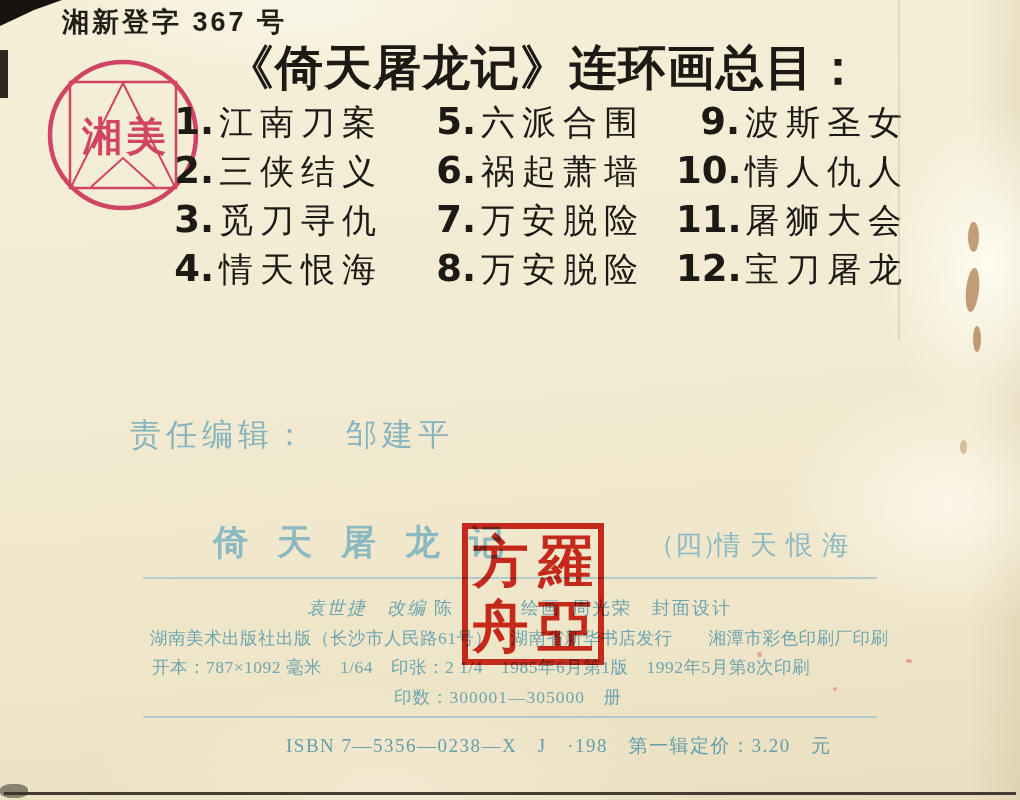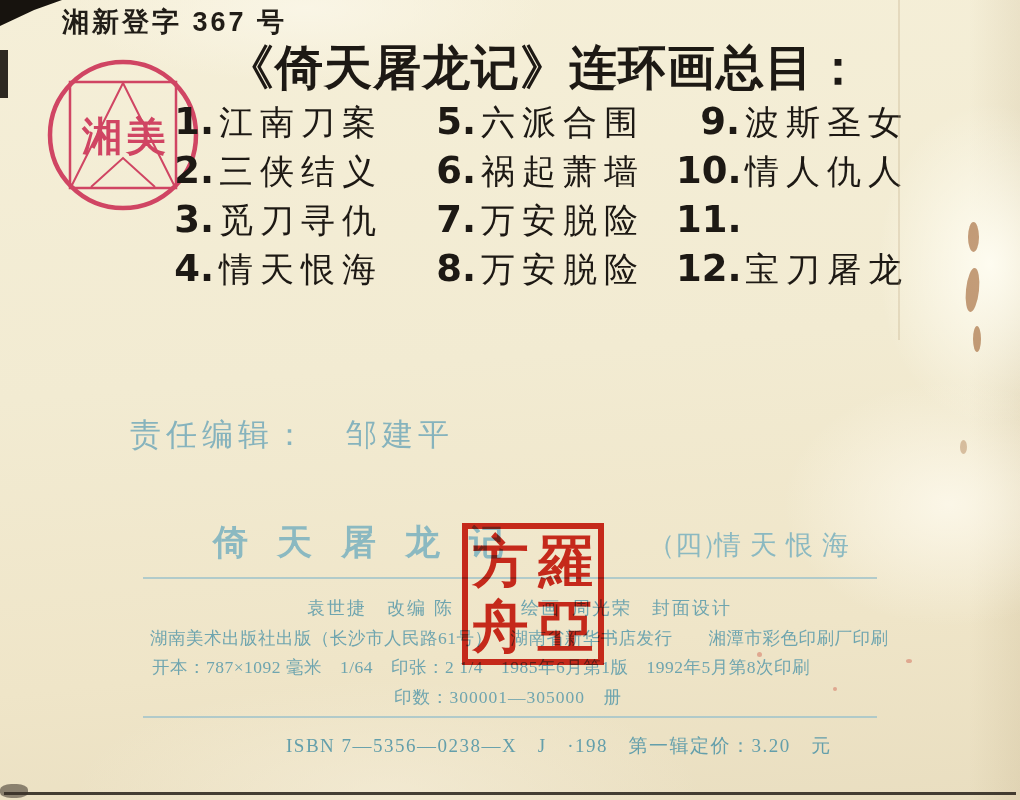--- a/index.html
+++ b/index.html
@@ -29,21 +29,21 @@
   .logo text{font-family:"Liberation Serif",serif;font-weight:700;}
   
   .teal{font-family:"Liberation Serif",serif;color:#6fa5af;}
   .editor{left:130px;top:414px;font-size:31px;letter-spacing:5px;color:#86b3bd;}
   .series-title{left:213px;top:519px;font-size:35px;font-weight:600;letter-spacing:29px;color:#8bb9c1;}
   .vol-label{left:648px;top:527px;font-size:27px;color:#8bb9c1;}
   .vol-title{left:714px;top:527px;font-size:27px;letter-spacing:9px;color:#8bb9c1;}
   .rule{position:absolute;left:143px;width:734px;height:2px;background:#a6c6ca;opacity:.85;}
   .rule1{top:577px;} .rule2{top:716px;}
   .cred{top:596px;font-size:18px;letter-spacing:2px;}
-  .cred.a{left:307px;} .cred.b{left:434px;} .cred.c{left:521px;text-align:center;} .cred.d{left:572px;}
+  .cred.a{left:307px;font-style:italic;} .cred.b{left:434px;} .cred.c{left:521px;text-align:center;} .cred.d{left:572px;}
   .publine{left:150px;top:626px;font-size:17.5px;letter-spacing:.5px;}
   .fmtline{left:152px;top:655px;font-size:17.5px;letter-spacing:.5px;}
   .runline{left:394px;top:685px;font-size:17.5px;letter-spacing:1px;}
   .isbn{left:286px;top:733px;font-size:19px;letter-spacing:1.5px;color:#649fab;}
   
   .stamp{
     left:462px;top:523px;width:142px;height:142px;
     border:6px solid #cf1d10;box-sizing:border-box;
     display:grid;grid-template-columns:1fr 1fr;grid-template-rows:1fr 1fr;
     mix-blend-mode:multiply;opacity:.93;z-index:5;
@@ -130,20 +130,21 @@
     <div class="toc-item">
       <span class="toc-num">9.</span>
       <span class="toc-text">波斯圣女</span>
     </div>
     <div class="toc-item">
       <span class="toc-num">10.</span>
       <span class="toc-text">情人仇人</span>
     </div>
     <div class="toc-item">
       <span class="toc-num">11.</span>
+      <span class="toc-text">屠狮大会</span>
     </div>
     <div class="toc-item">
       <span class="toc-num">12.</span>
       <span class="toc-text">宝刀屠龙</span>
     </div>
   </div>
 
   <div class="abs teal editor">责任编辑：　邹建平</div>
 
   <div class="abs series-title">倚天屠龙记</div>

